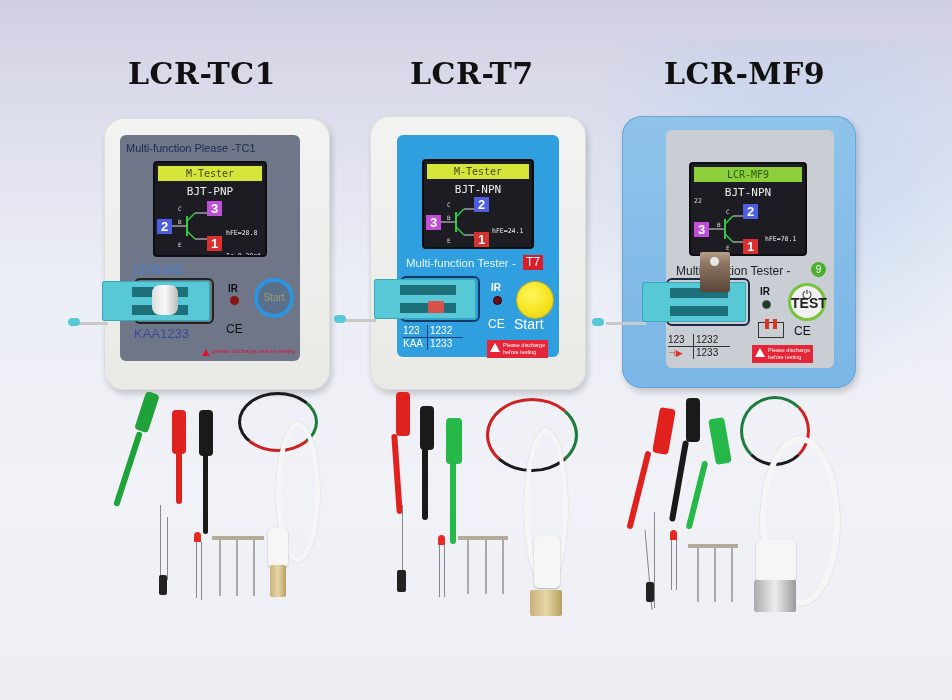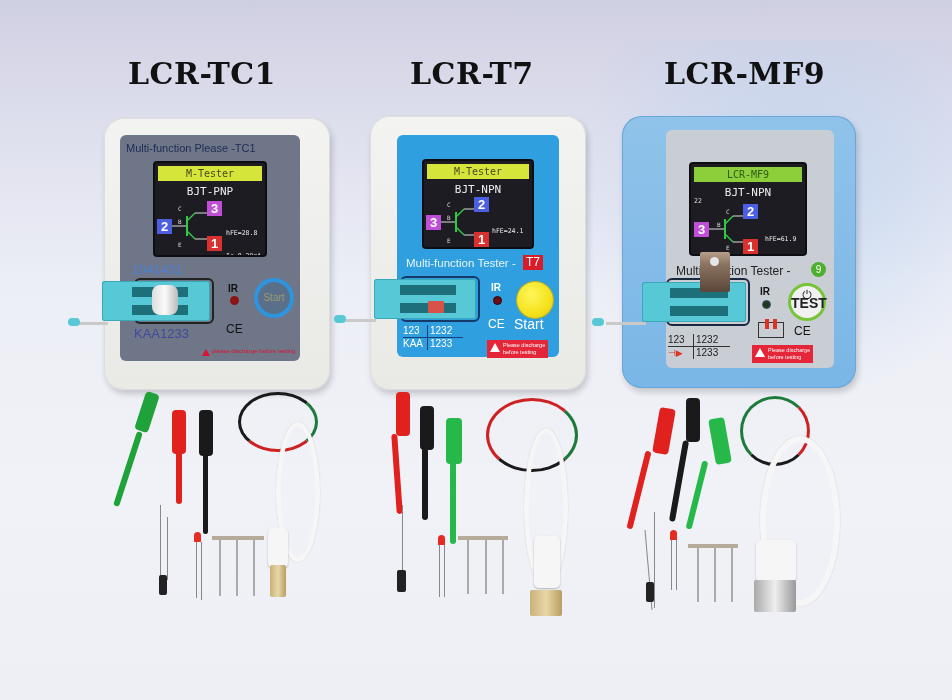--- a/index.html
+++ b/index.html
@@ -120,21 +120,21 @@
     <div class="pin pin-red" style="left:52px; top:73px;">1</div>
     <div class="readings" style="left:71px; top:52px;">
       <div>hFE=28.8</div>
       <div>Ic=8.29mA</div>
       
       
       
     </div>
   </div>
 
-  <div class="pin-map" style="left:28px; top:146px; color:#4a7fd8; font-size:13px;">1041431</div>
+  <div class="pin-map" style="left:28px; top:146px; color:#4a7fd8; font-size:13px;">2105205</div>
   <div class="zif-frame" style="left:30px; top:160px; width:80px; height:46px;"></div>
   <div class="zif" style="left:-2px; top:163px; width:108px; height:40px;">
     <div class="zif-slots" style="left:30px; top:6px; width:56px; height:10px;"></div>
     <div class="zif-slots" style="left:30px; top:24px; width:56px; height:10px;"></div>
     <div style="position:absolute; left:50px; top:4px; width:26px; height:30px; border-radius:8px; background:linear-gradient(90deg,#ddd,#fafafa,#bbb);"></div>
   </div>
   <div class="lever" style="left:-26px; top:204px; width:30px;"></div>
   <div class="lever-knob" style="left:-36px; top:200px;"></div>
   <div class="pin-map" style="left:30px; top:210px; color:#3e4a9c; font-size:13px;">KAA1233</div>
 
@@ -222,21 +222,21 @@
       <line x1="24" y1="8" x2="40" y2="8" stroke="#ddd" stroke-width="1.2"></line>
       <line x1="24" y1="34" x2="40" y2="34" stroke="#ddd" stroke-width="1.2"></line>
     </svg>
     <div class="term" style="left:35px; top:44px;">C</div>
     <div class="term" style="left:26px; top:57px;">B</div>
     <div class="term" style="left:35px; top:80px;">E</div>
     <div class="pin pin-purple" style="left:3px; top:58px;">3</div>
     <div class="pin pin-blue" style="left:52px; top:40px;">2</div>
     <div class="pin pin-red" style="left:52px; top:75px;">1</div>
     <div class="readings" style="left:74px; top:57px;">
-      <div>hFE=61.9</div>
+      <div>hFE=70.1</div>
       
       
     </div>
   </div>
   <div class="panel-label" style="left:54px; top:148px; color:#222; font-size:12px;">Multi-function  Tester -</div>
   <div style="position:absolute; left:189px; top:146px; width:15px; height:15px; border-radius:50%; background:#4caf2e; color:#fff; font-size:10px; text-align:center; line-height:15px;">9</div>
 
   <div class="zif-frame" style="left:44px; top:162px; width:84px; height:48px; border-color:#1a2840;"></div>
   <div class="zif" style="left:20px; top:166px; width:104px; height:40px;">
     <div class="zif-slots" style="left:28px; top:6px; width:58px; height:10px;"></div>

